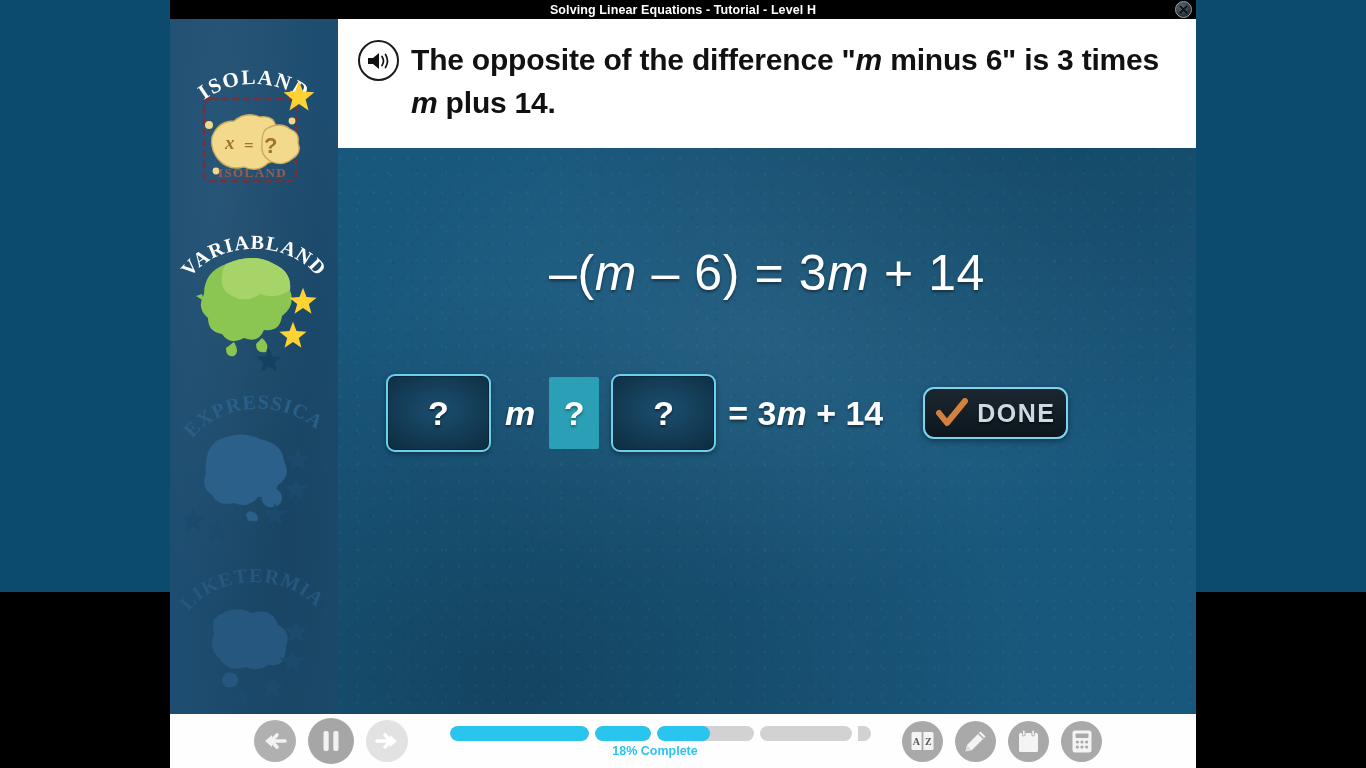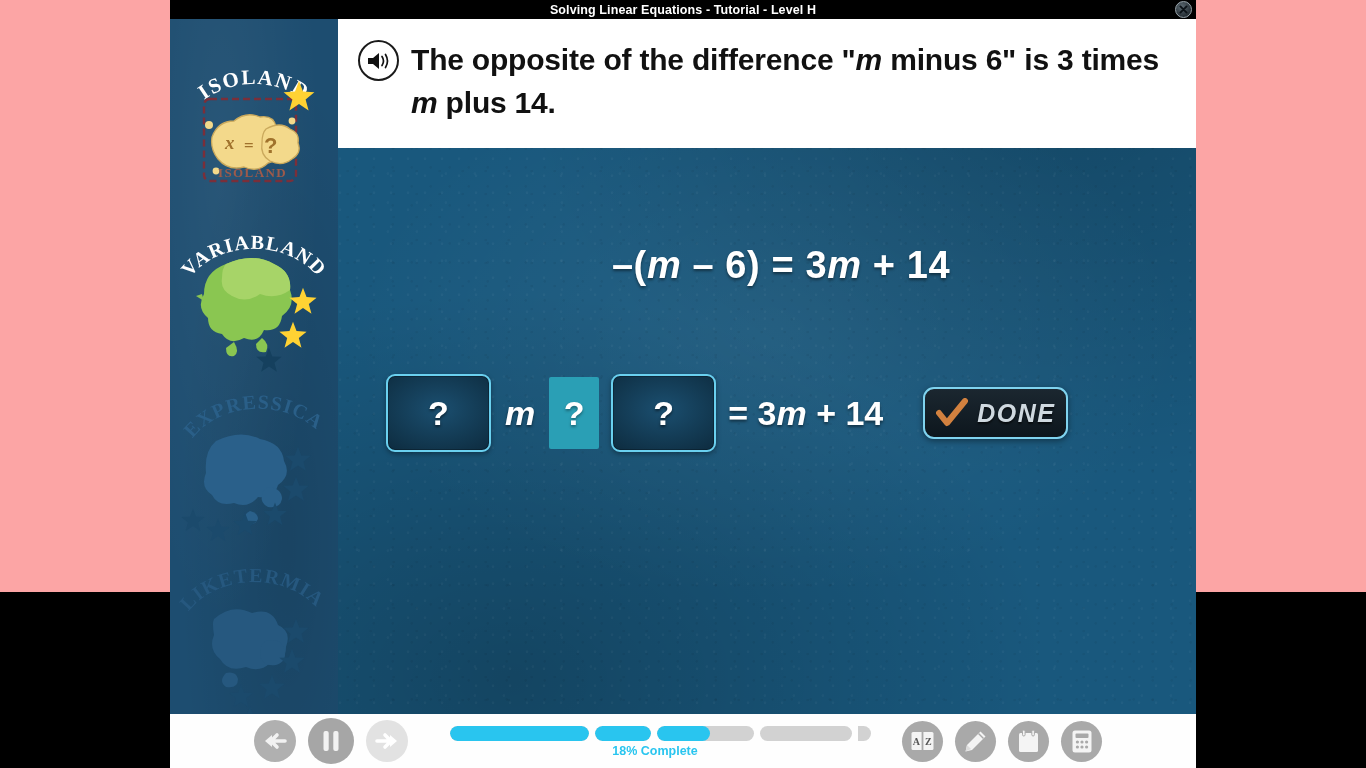--- a/index.html
+++ b/index.html
@@ -1,19 +1,19 @@
 <!DOCTYPE html>
 <html><head>
 <meta charset="utf-8">
 <style>
   * { margin:0; padding:0; box-sizing:border-box; }
   html,body { width:1366px; height:768px; overflow:hidden; background:#000; }
   body { font-family:"Liberation Sans", sans-serif; }
 
-  #screen { position:relative; width:1366px; height:592px; background:#fca5a5; }
+  #screen { position:relative; width:1366px; height:592px; background:#0c4a6e; }
 
   
   #window {
     position:absolute; left:170px; top:0; width:1026px; height:768px;
     background:#fff; overflow:hidden;
   }
 
   
   #titlebar {
     position:absolute; left:0; top:0; width:1026px; height:19px;
@@ -102,24 +102,23 @@
     flex:0 0 auto; display:flex; align-items:center; justify-content:center;
     border-radius:50%; cursor:pointer;
   }
   .speaker.big  { width:41px; height:41px; border:2.5px solid #1a1a1a; background:#fff; margin-top:3px; }
   .speaker.small{ width:33px; height:33px; border:2px solid #c9d3db; background:#46535f; }
 
   
   #equation-display {
     position:absolute; left:0; top:225px; width:858px;
     text-align:center; color:#fff;
-    font-size:38px; font-weight:bold; letter-spacing:.6px;
+    font-size:50px; font-weight:normal; letter-spacing:.6px;
     text-shadow:0 2px 3px rgba(0,0,0,.45);
     z-index:3;
-    margin-left:14px;
   }
   #equation-display i { font-style:italic; }
 
   
   #answer-row {
     position:absolute; left:0; top:352px; width:858px; height:84px;
     display:flex; align-items:center; z-index:3;
   }
   .slot {
     border-radius:9px; display:flex; align-items:center; justify-content:center;
@@ -152,21 +151,20 @@
   #done-button {
     width:145px; height:52px; border-radius:11px;
     background:linear-gradient(180deg,#1b2730 0%, #0d161d 100%);
     border:2.5px solid #7fd3ef;
     display:flex; align-items:center; justify-content:center; gap:9px;
     cursor:pointer; box-shadow:0 2px 6px rgba(0,0,0,.4);
   }
   #done-button .dlabel {
     color:#cfd9e0; font-size:25px; font-weight:bold; letter-spacing:1.5px;
     text-shadow:0 2px 2px rgba(0,0,0,.6);
-    font-style:italic;
   }
 
   
   #toolbar {
     position:absolute; left:0; top:714px; width:1026px; height:54px;
     background:#fefefe; display:flex; align-items:center;
   }
   .circle-btn {
     border-radius:50%; display:flex; align-items:center; justify-content:center;
     cursor:pointer; flex:0 0 auto;

